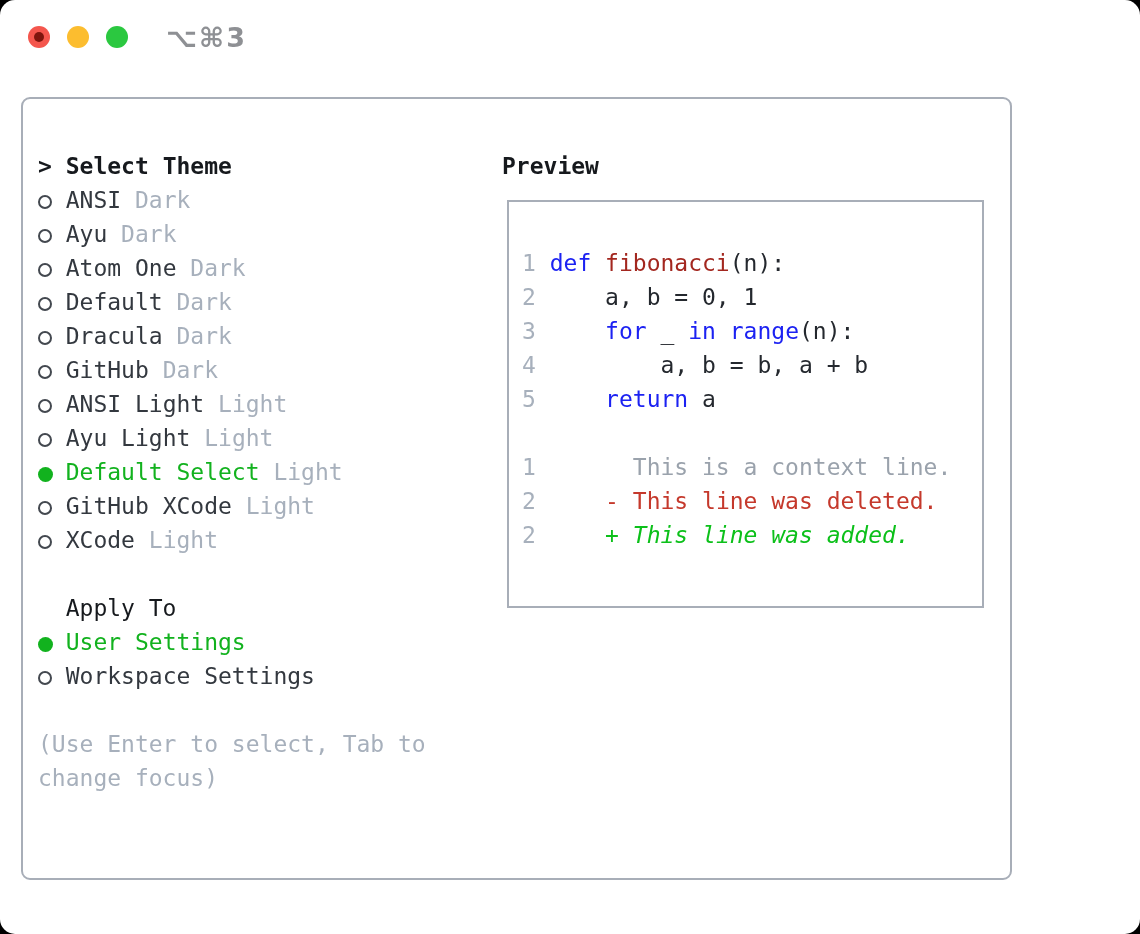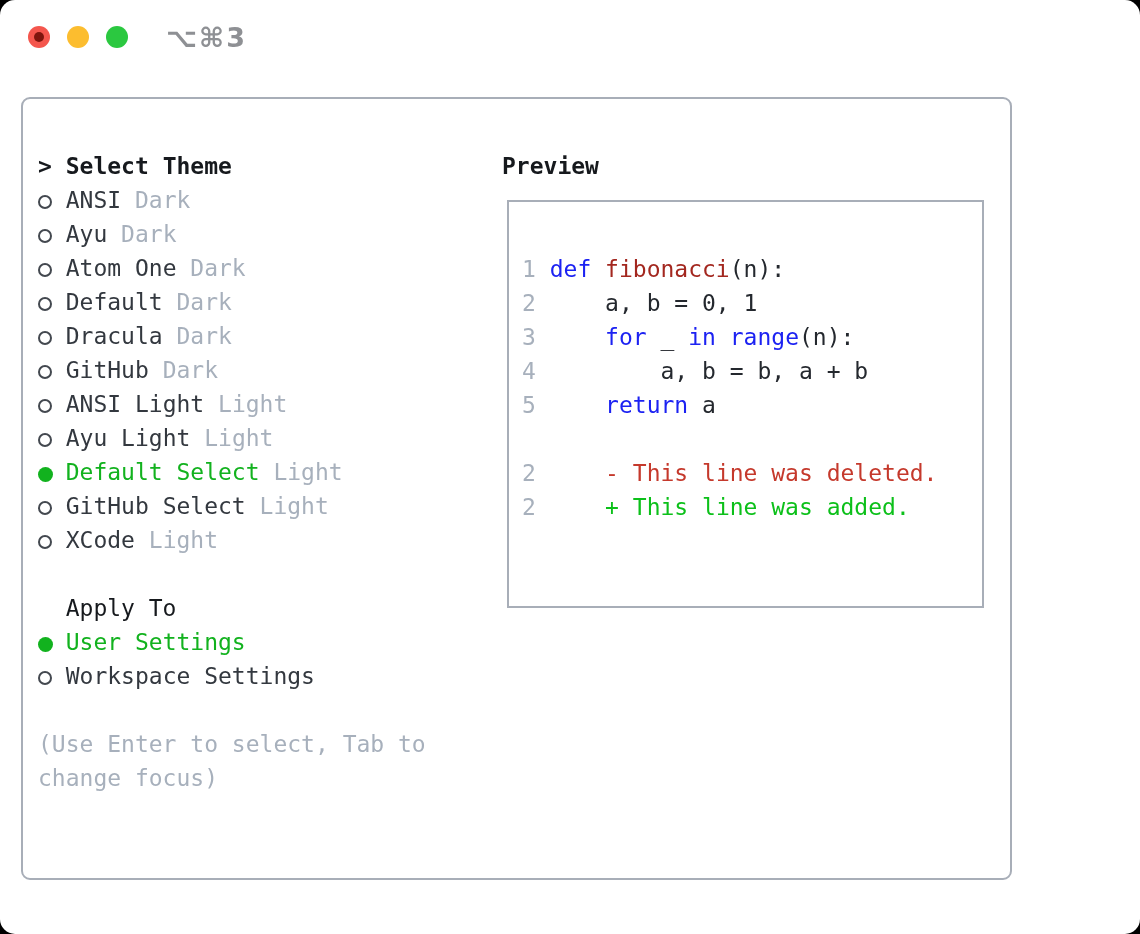--- a/index.html
+++ b/index.html
@@ -50,30 +50,30 @@
   .muted{color:var(--muted);}
   .apply-hdr{padding-left:2ch;color:var(--bold_text);}
   .help{color:var(--muted);}
   
   .preview-title{position:absolute;left:479px;top:50px;font-weight:bold;color:var(--bold_text);}
   .preview-box{
     position:absolute;left:484px;top:101px;
     width:477px;height:408px;
     border:2px solid var(--border);
     box-sizing:border-box;
-    padding:16px 0 0 13px;
+    padding:10px 0 0 13px;
     overflow:hidden;
   }
   .c-num{color:var(--num);}
   .c-kw{color:var(--kw);}
   .c-fn{color:var(--fn);}
   .c-code{color:var(--code);}
   .c-ctx{color:var(--ctx);}
   .c-del{color:var(--del);}
-  .c-add{color:var(--add);}
+  .c-add{color:var(--add);font-style:italic;}
 </style>
 </head>
 <body>
 
 <div class="window">
 
   <div class="titlebar">
     <span class="tl tl-red">
         <span class="dot"></span>
       </span>
@@ -89,21 +89,21 @@
       <div id="theme-list">
           <div class="row"><span class="bullet"></span><span class="lbl"> ANSI</span><span class="muted"> Dark</span></div>
           <div class="row"><span class="bullet"></span><span class="lbl"> Ayu</span><span class="muted"> Dark</span></div>
           <div class="row"><span class="bullet"></span><span class="lbl"> Atom One</span><span class="muted"> Dark</span></div>
           <div class="row"><span class="bullet"></span><span class="lbl"> Default</span><span class="muted"> Dark</span></div>
           <div class="row"><span class="bullet"></span><span class="lbl"> Dracula</span><span class="muted"> Dark</span></div>
           <div class="row"><span class="bullet"></span><span class="lbl"> GitHub</span><span class="muted"> Dark</span></div>
           <div class="row"><span class="bullet"></span><span class="lbl"> ANSI Light</span><span class="muted"> Light</span></div>
           <div class="row"><span class="bullet"></span><span class="lbl"> Ayu Light</span><span class="muted"> Light</span></div>
           <div class="row"><span class="bullet sel"></span><span class="lbl sel"> Default Select</span><span class="muted"> Light</span></div>
-          <div class="row"><span class="bullet"></span><span class="lbl"> GitHub Select</span><span class="muted"> Light</span></div>
+          <div class="row"><span class="bullet"></span><span class="lbl"> GitHub XCode</span><span class="muted"> Light</span></div>
           <div class="row"><span class="bullet"></span><span class="lbl"> XCode</span><span class="muted"> Light</span></div>
         </div>
       <div class="row"></div>
       <div class="row apply-hdr">Apply To</div>
       <div id="apply-list">
           <div class="row"><span class="bullet sel"></span><span class="lbl sel"> User Settings</span></div>
           <div class="row"><span class="bullet"></span><span class="lbl"> Workspace Settings</span></div>
         </div>
       <div class="row"></div>
       <div id="help-lines">
@@ -115,19 +115,20 @@
     <div class="row preview-title">Preview</div>
 
     <div class="preview-box" id="preview-box">
         <div class="row"></div>
         <div class="row"><span class="c-num">1 </span><span class="c-kw">def </span><span class="c-fn">fibonacci</span><span class="c-code">(n):</span></div>
         <div class="row"><span class="c-num">2 </span><span class="c-code">    a, b = 0, 1</span></div>
         <div class="row"><span class="c-num">3 </span><span class="c-code">    </span><span class="c-kw">for</span><span class="c-code"> _ </span><span class="c-kw">in</span><span class="c-code"> </span><span class="c-kw">range</span><span class="c-code">(n):</span></div>
         <div class="row"><span class="c-num">4 </span><span class="c-code">        a, b = b, a + b</span></div>
         <div class="row"><span class="c-num">5 </span><span class="c-code">    </span><span class="c-kw">return</span><span class="c-code"> a</span></div>
         <div class="row"></div>
+        <div class="row"><span class="c-num">1</span><span class="c-ctx">       This is a context line.</span></div>
         <div class="row"><span class="c-num">2</span><span class="c-code">     </span><span class="c-del">- This line was deleted.</span></div>
         <div class="row"><span class="c-num">2</span><span class="c-code">     </span><span class="c-add">+ This line was added.</span></div>
         <div class="row"></div>
       </div>
 
   </div>
 </div>
 
 </body></html>

